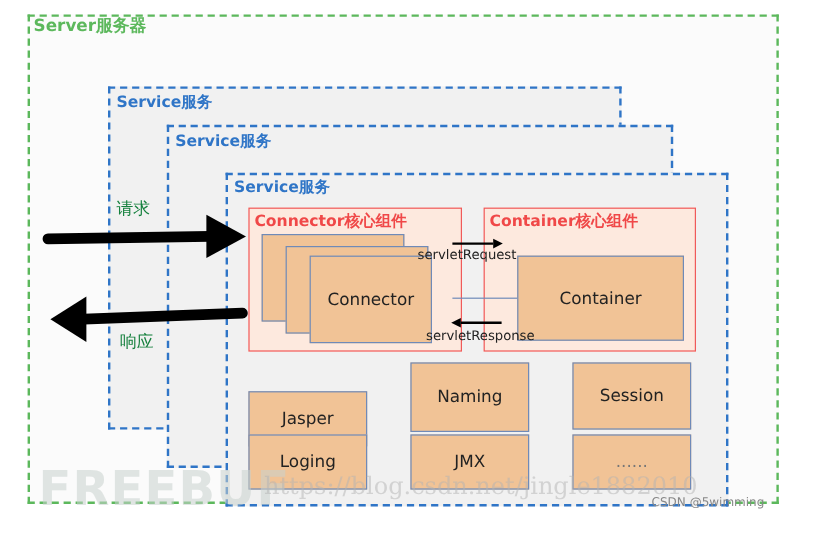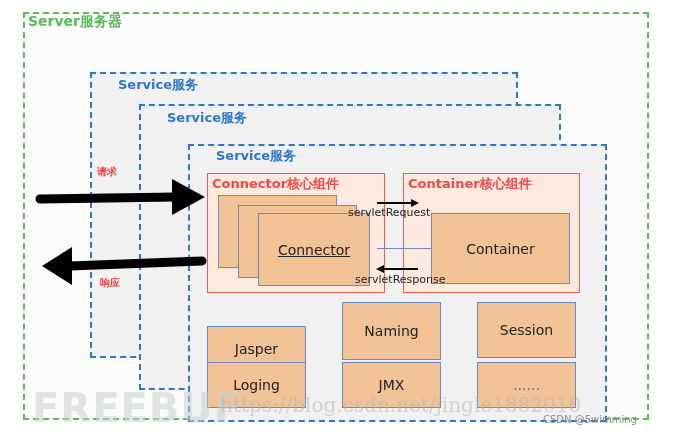--- a/index.html
+++ b/index.html
@@ -4,26 +4,26 @@
 <style>
   html,body{margin:0;padding:0;background:#fff;}
   body{width:690px;height:444px;position:relative;overflow:hidden;font-family:"DejaVu Sans",sans-serif;}
   .abs{position:absolute;box-sizing:border-box;}
   .server{left:23px;top:12px;width:626px;height:408px;border:2px dashed #5cb85c;border-style:dashed;background:#fbfbfb;}
   .server-title{left:28px;top:13px;color:#5cb85c;font-weight:bold;font-size:14px;}
   .svc{border:2px dashed #2f75c7;background:#f1f1f1;}
   .svc1{left:90px;top:72px;width:428px;height:286px;}
   .svc2{left:139px;top:104px;width:422px;height:286px;}
   .svc3{left:188px;top:144px;width:419px;height:278px;}
-  .svc-title{color:#2f75c7;font-weight:bold;font-size:13px;margin-left:21px;}
+  .svc-title{color:#2f75c7;font-weight:bold;font-size:13px;}
   .core{border:1.5px solid #f05a5a;background:#fde9de;}
   .core-title{color:#f04848;font-weight:bold;font-size:13px;}
   .box{background:#f1c396;border:1.5px solid #6f8ab8;display:flex;align-items:center;justify-content:center;font-size:14px;color:#222;}
   .label{font-size:11px;color:#222;}
-  .cn{font-size:10px;color:#ef4444;font-weight:bold;}
+  .cn{font-size:14px;color:#15803d;}
   .watermark{color:rgba(180,180,180,0.5);font-family:"DejaVu Serif",serif;font-size:20px;}
   .freebuf{color:rgba(200,210,205,0.55);font-weight:bold;font-size:40px;letter-spacing:1px;}
   .csdn{font-size:10px;color:#888;}
 </style>
 </head>
 <body>
 
 <div class="abs server"></div>
 <div class="abs server-title">Server服务器</div>
 
@@ -33,21 +33,21 @@
 <div class="abs svc svc2"></div>
 <div class="abs svc-title" style="left:146px;top:109px;">Service服务</div>
 
 <div class="abs svc svc3"></div>
 <div class="abs svc-title" style="left:195px;top:147px;">Service服务</div>
 
 <div class="abs core" style="left:207px;top:173px;width:178px;height:120px;"></div>
 <div class="abs core-title" style="left:212px;top:175px;">Connector核心组件</div>
 <div class="abs box" style="left:218px;top:195px;width:119px;height:73px;"></div>
 <div class="abs box" style="left:238px;top:205px;width:119px;height:73px;"></div>
-<div class="abs box" style="left:258px;top:213px;width:112px;height:73px;text-decoration:underline;">
+<div class="abs box" style="left:258px;top:213px;width:102px;height:73px;">
     <span>Connector</span>
   </div>
 
 <div class="abs core" style="left:403px;top:173px;width:177px;height:120px;"></div>
 <div class="abs core-title" style="left:408px;top:175px;">Container核心组件</div>
 <div class="abs box" style="left:431px;top:213px;width:139px;height:71px;">
     <span>Container</span>
   </div>
 
 <div class="abs" style="left:377px;top:248px;width:54px;height:1px;background:#6f8ab8;"></div>

